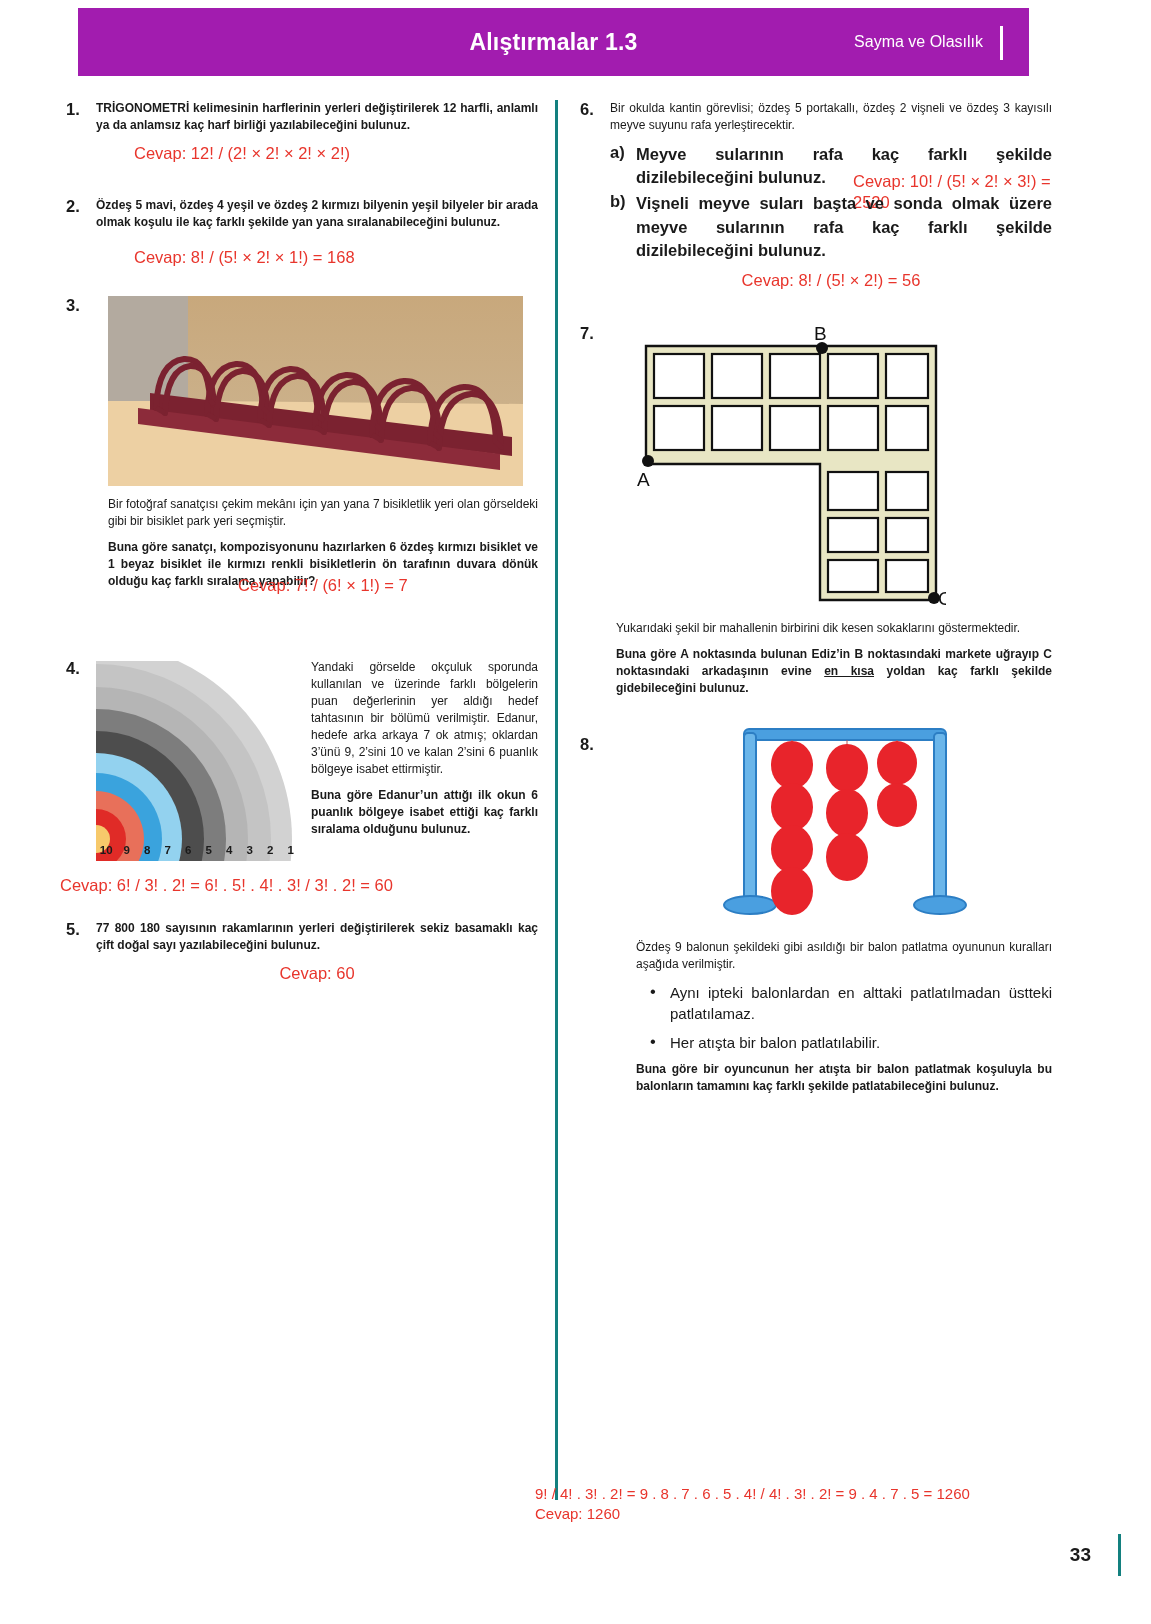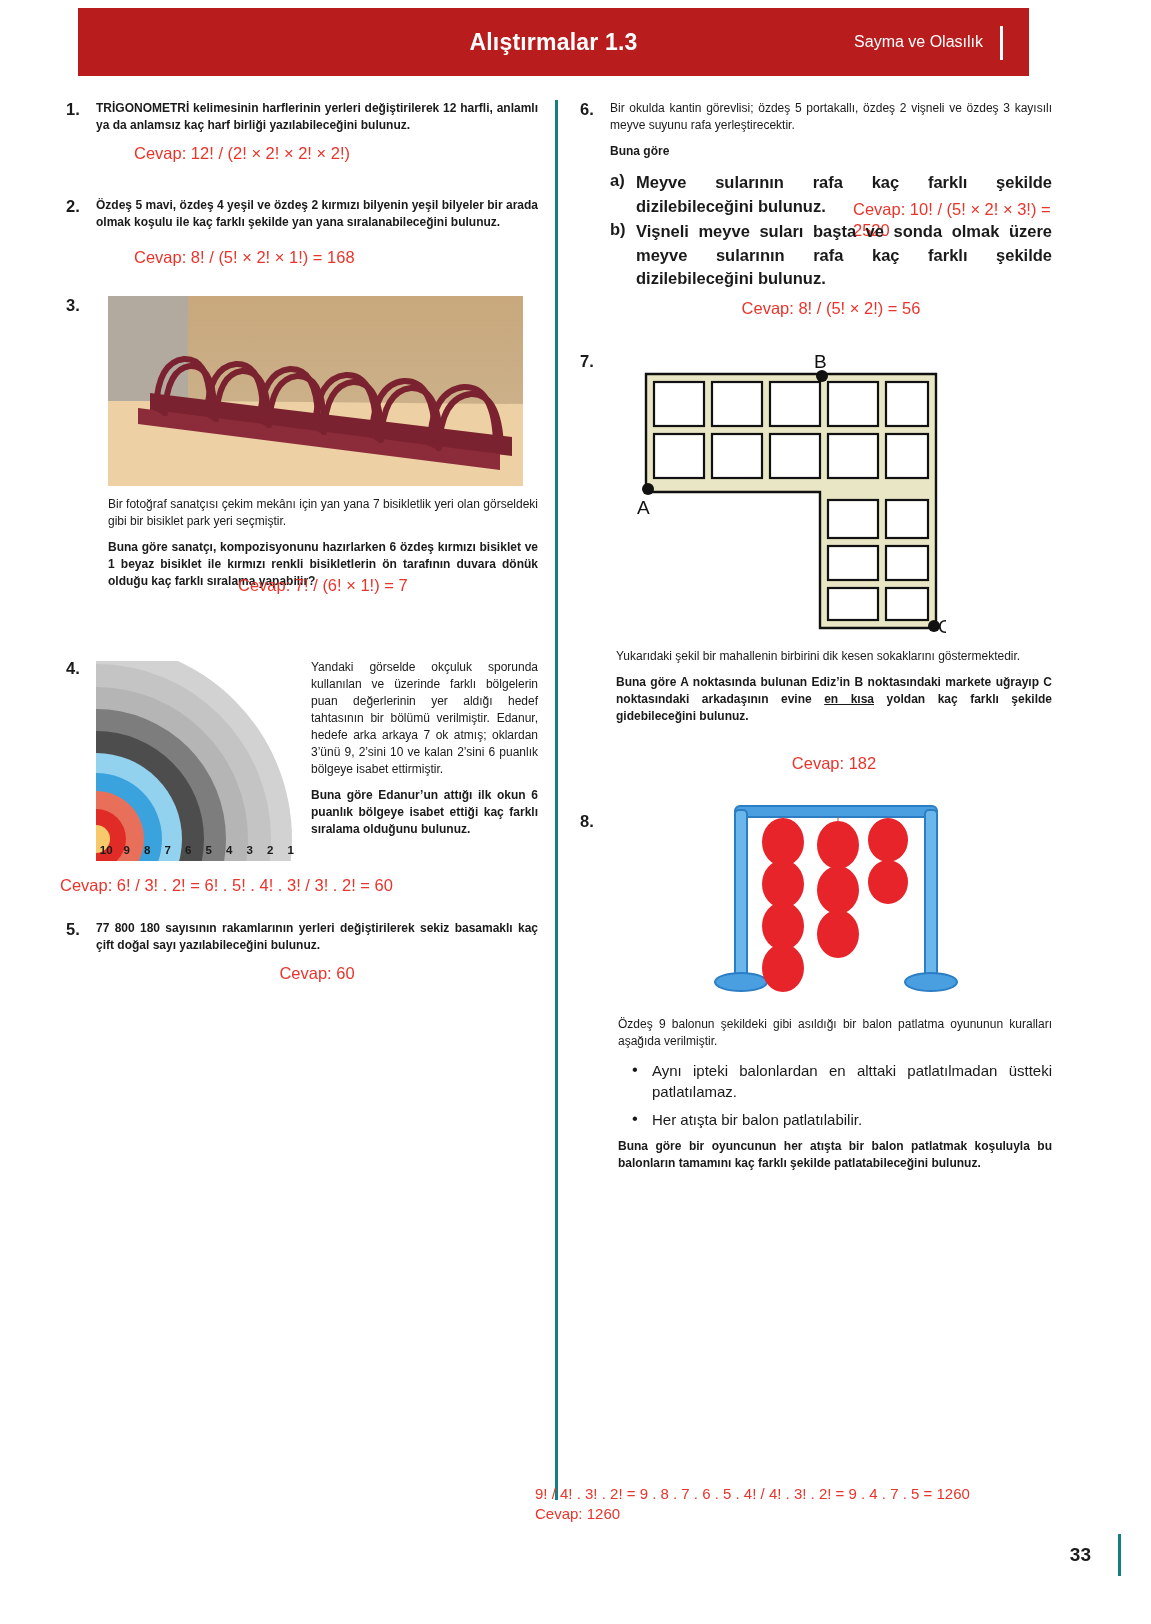--- a/index.html
+++ b/index.html
@@ -7,21 +7,21 @@
     width:1151px; height:1624px;
     background:#ffffff;
     font-family:"Liberation Sans", sans-serif;
     color:#1a1a1a;
     position:relative;
     overflow:hidden;
   }
   
   .header{
     position:absolute; left:78px; top:8px; width:951px; height:68px;
-    background:#b91c1c;
+    background:#a21caf;
     display:flex; align-items:center;
   }
   .header-title{
     position:absolute; left:0; right:0; text-align:center;
     color:#ffffff; font-size:23px; font-weight:bold; letter-spacing:.2px;
     top:50%; transform:translateY(-50%);
   }
   .header-sub{
     position:absolute; right:46px; top:50%; transform:translateY(-50%);
     color:#ffffff; font-size:16px; font-weight:normal;
@@ -236,21 +236,20 @@
     </div>
   </div>
 </div>
 
 <div class="col col-right">
 
   <div class="q">
     <div class="qnum">6.</div>
     <div class="qbody">
       <p class="stmt reg">Bir okulda kantin görevlisi; özdeş 5 portakallı, özdeş 2 vişneli ve özdeş 3 kayısılı meyve suyunu rafa yerleştirecektir.</p>
-      <p class="stmt" style="margin-bottom:11px">Buna göre</p>
       <div class="sub">
         <div class="sub-mark">a)</div>
         <div class="sub-txt">Meyve sularının rafa kaç farklı şekilde dizilebileceğini bulunuz.</div>
       </div>
       <p class="ans" style="margin:-27px 0 0 243px;width:230px;line-height:1.25">Cevap: 10! / (5! × 2! × 3!) = 2520</p>
       <div class="sub" style="margin-top:-20px">
         <div class="sub-mark">b)</div>
         <div class="sub-txt">Vişneli meyve suları başta ve sonda olmak üzere meyve sularının rafa kaç farklı şekilde dizilebileceğini bulunuz.</div>
       </div>
       <p class="ans center" style="margin-top:6px">Cevap: 8! / (5! × 2!) = 56</p>
@@ -303,29 +302,28 @@
           <circle cx="318" cy="274" r="6" fill="#111111"></circle>
           <text x="21" y="162" font-family="Liberation Sans, sans-serif" font-size="19" fill="#111111">A</text>
           <text x="198" y="16" font-family="Liberation Sans, sans-serif" font-size="19" fill="#111111">B</text>
           <text x="322" y="281" font-family="Liberation Sans, sans-serif" font-size="19" fill="#111111">C</text>
         </svg>
       </div>
       <p class="stmt reg">Yukarıdaki şekil bir mahallenin birbirini dik kesen sokaklarını  göstermektedir.</p>
       <p class="stmt">
         <span>Buna göre A noktasında bulunan Ediz’in B noktasındaki markete uğrayıp C noktasındaki arkadaşının evine </span><span class="ul">en kısa</span><span> yoldan kaç farklı şekilde gidebileceğini bulunuz.</span>
       </p>
-      <p class="ans center" style="margin-top:28px">Cevap: 182</p>
     </div>
   </div>
 
   <div style="height:2px"></div>
 
   <div class="q">
     <div class="qnum" style="top:20px">8.</div>
-    <div class="qbody" style="margin-left:38px">
+    <div class="qbody" style="margin-left:56px">
       <div class="balloon-fig">
         <svg width="260" height="212" viewBox="0 0 260 212">
 
           <g>
             <rect x="30" y="14" width="202" height="11" rx="5" fill="#4a9fe0" stroke="#2c7ec4" stroke-width="2"></rect>
             <rect x="30" y="18" width="12" height="168" rx="4" fill="#6bb6ea" stroke="#2c7ec4" stroke-width="2"></rect>
             <rect x="220" y="18" width="12" height="168" rx="4" fill="#6bb6ea" stroke="#2c7ec4" stroke-width="2"></rect>
             <ellipse cx="36" cy="190" rx="26" ry="9" fill="#4a9fe0" stroke="#2c7ec4" stroke-width="2"></ellipse>
             <ellipse cx="226" cy="190" rx="26" ry="9" fill="#4a9fe0" stroke="#2c7ec4" stroke-width="2"></ellipse>
           </g>

